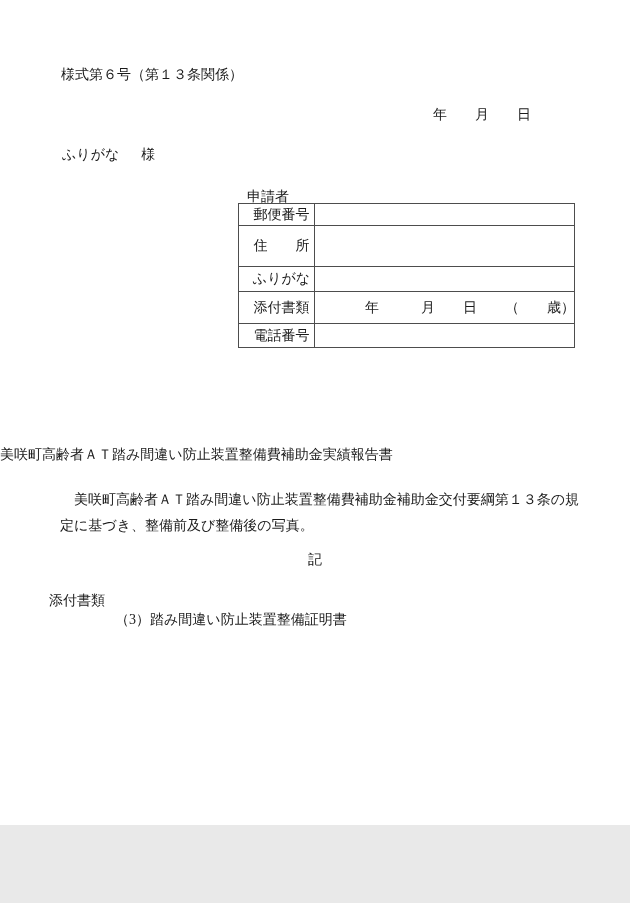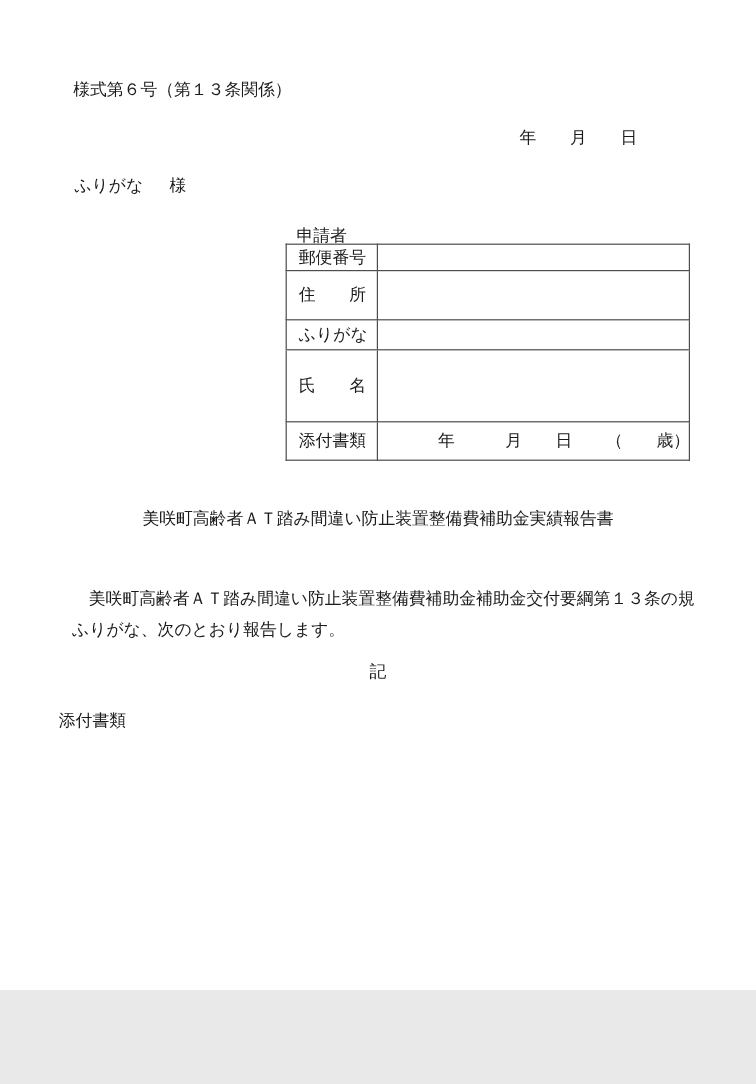--- a/index.html
+++ b/index.html
@@ -17,36 +17,36 @@
     margin: 0 auto;
     overflow: hidden;
   }
   .form-number { position: absolute; left: 61px; top: 66px; }
   .date-line   { position: absolute; left: 433px; top: 106px; white-space: nowrap; }
   .addressee-line { position: absolute; left: 62px; top: 146px; white-space: nowrap; }
   .addressee-line .honorific { margin-left: 22px; }
   .applicant-label { position: absolute; left: 247px; top: 188px; }
   table.applicant {
     position: absolute; left: 238px; top: 203px;
-    width: 336px; border-collapse: collapse; table-layout: fixed;
+    width: 336px; border-collapse: collapse; table-layout: fixed; text-align: center;
   }
   table.applicant td {
     border: 1px solid #4d4d4d;
     vertical-align: middle;
     overflow: hidden;
   }
   td.row-label { padding-left: 10px; white-space: nowrap; }
   tr.r-postal    td { height: 22px; }
   tr.r-address   td { height: 41px; margin-left: 41px; }
   tr.r-furigana  td { height: 25px; border-bottom: 1px dashed #8a8a8a; margin-top: 24px; }
   tr.r-name      td { height: 60px; }
   tr.r-birth     td { height: 32px; }
   tr.r-phone     td { height: 24px; }
   td.birth-value { padding-left: 50px; white-space: nowrap; }
-  .doc-title { position: absolute; left: 0; top: 424px; width: 630px; text-align: center; }
+  .doc-title { position: absolute; left: 0; top: 446px; width: 630px; text-align: left; }
   .body-text { position: absolute; left: 60px; top: 487px; width: 520px; line-height: 26px; font-family: Liberation Mono, monospace; }
   .record-heading { position: absolute; left: 0; top: 551px; width: 630px; text-align: center; }
   .attachments-label { position: absolute; left: 49px; top: 592px; }
   .attachment-list { position: absolute; left: 115px; top: 613px; }
   .attachment-item { line-height: 14px; margin-bottom: 26px; white-space: nowrap; }
 </style>
 </head>
 <body>
 
 <div class="page">
@@ -72,38 +72,39 @@
         <td class="row-value"></td>
       </tr>
       <tr class="r-address">
         <td class="row-label">住　　所</td>
         <td class="row-value"></td>
       </tr>
       <tr class="r-furigana">
         <td class="row-label">ふりがな</td>
         <td class="row-value"></td>
       </tr>
-      <tr class="r-name">
-        <td class="row-label">氏　　名</td>
-        <td class="row-value"></td>
-      </tr>
       <tr class="r-birth">
         <td class="row-label">添付書類</td>
         <td class="birth-value">年　　　月　　日　　（　　歳）</td>
+      </tr>
+      <tr class="r-phone">
+        <td class="row-label">電話番号</td>
+        <td class="row-value"></td>
       </tr>
     </tbody>
   </table>
 
   <div class="doc-title">美咲町高齢者ＡＴ踏み間違い防止装置整備費補助金実績報告書</div>
 
   <div class="body-text">
     <div>　美咲町高齢者ＡＴ踏み間違い防止装置整備費補助金補助金交付要綱第１３条の規</div>
-    <div>ふりがな、次のとおり報告します。</div>
+    <div>定に基づき、整備前及び整備後の写真。</div>
   </div>
 
   <div class="record-heading">記</div>
 
   <div class="attachments-label">添付書類</div>
 
   <div class="attachment-list">
+    <div class="attachment-item">（3）踏み間違い防止装置整備証明書</div>
   </div>
 
 </div>
 
 </body></html>

